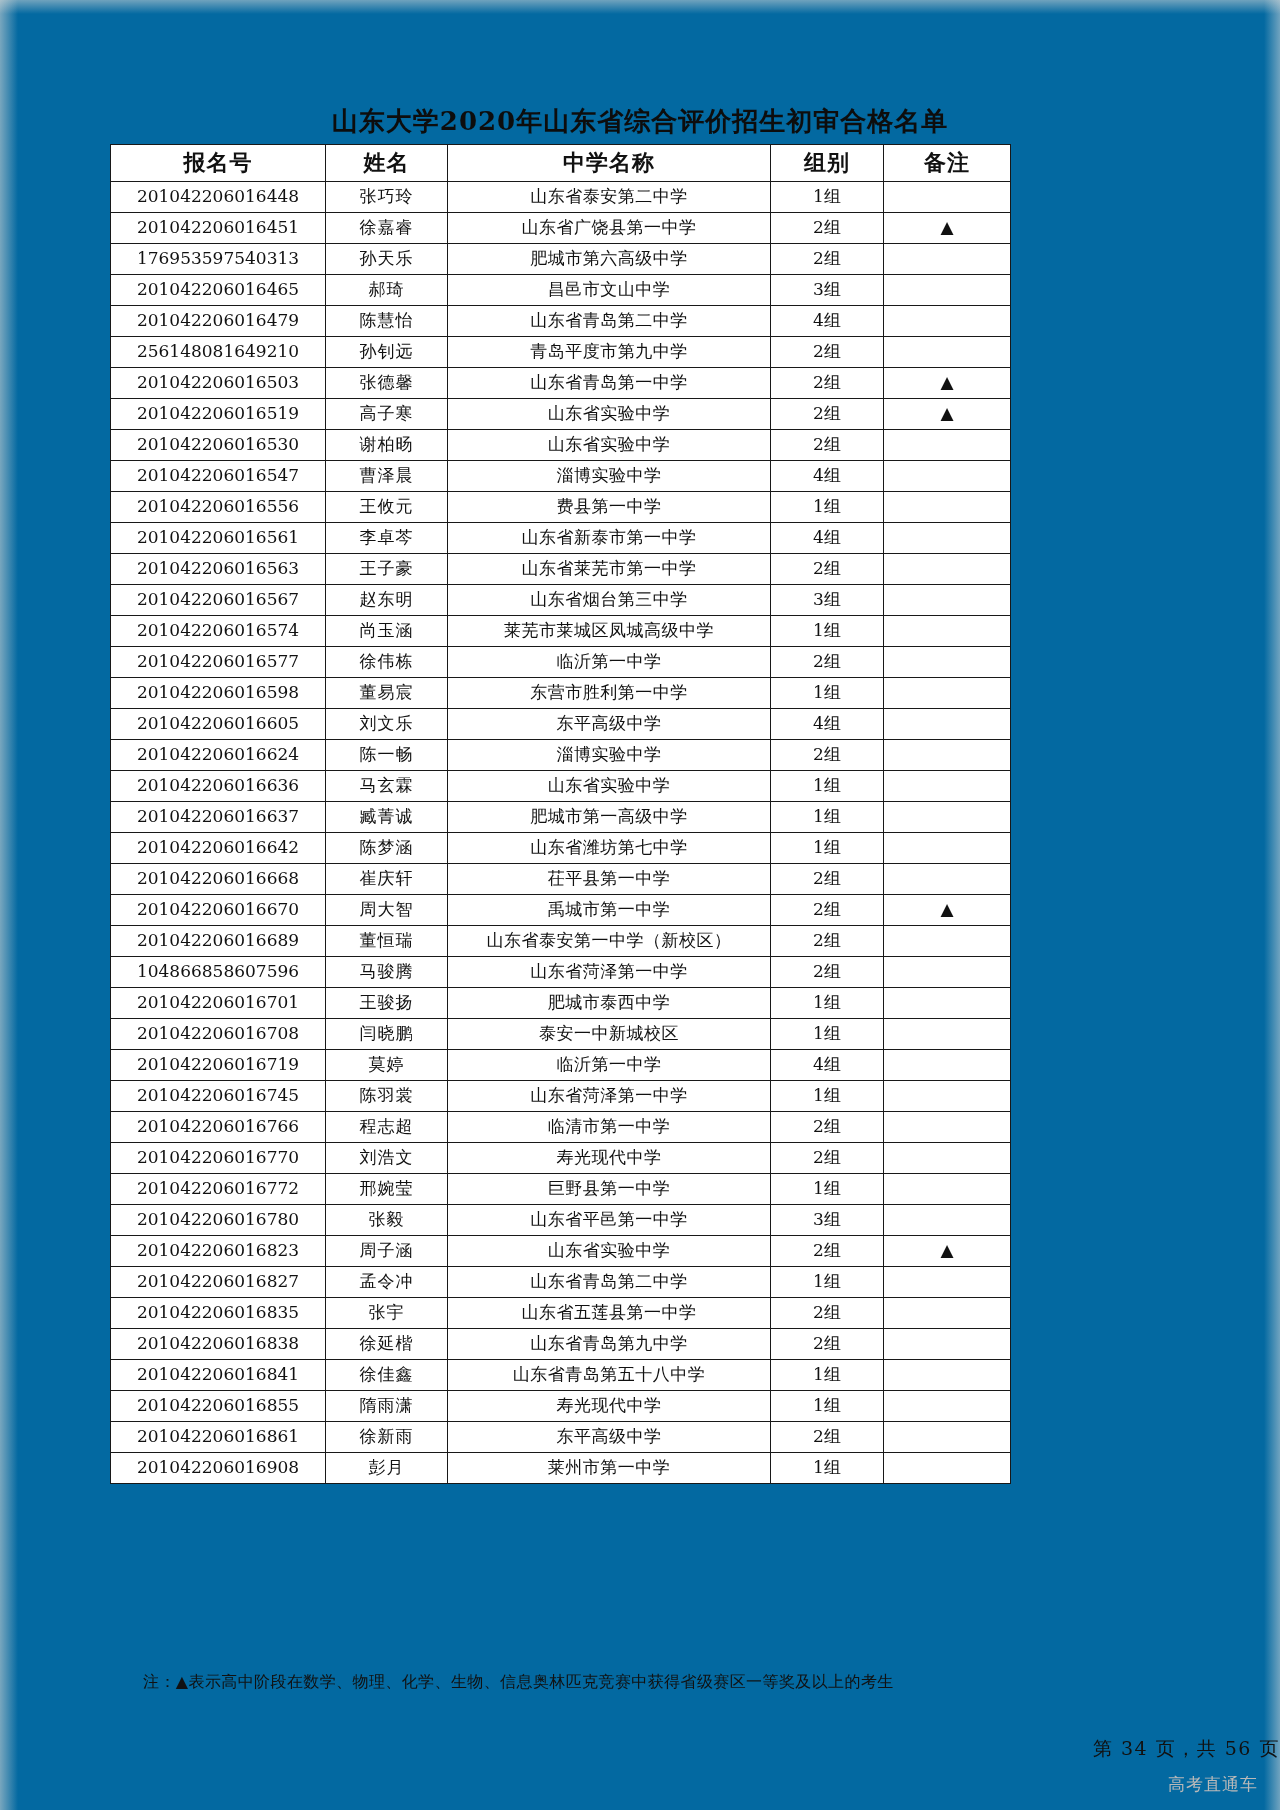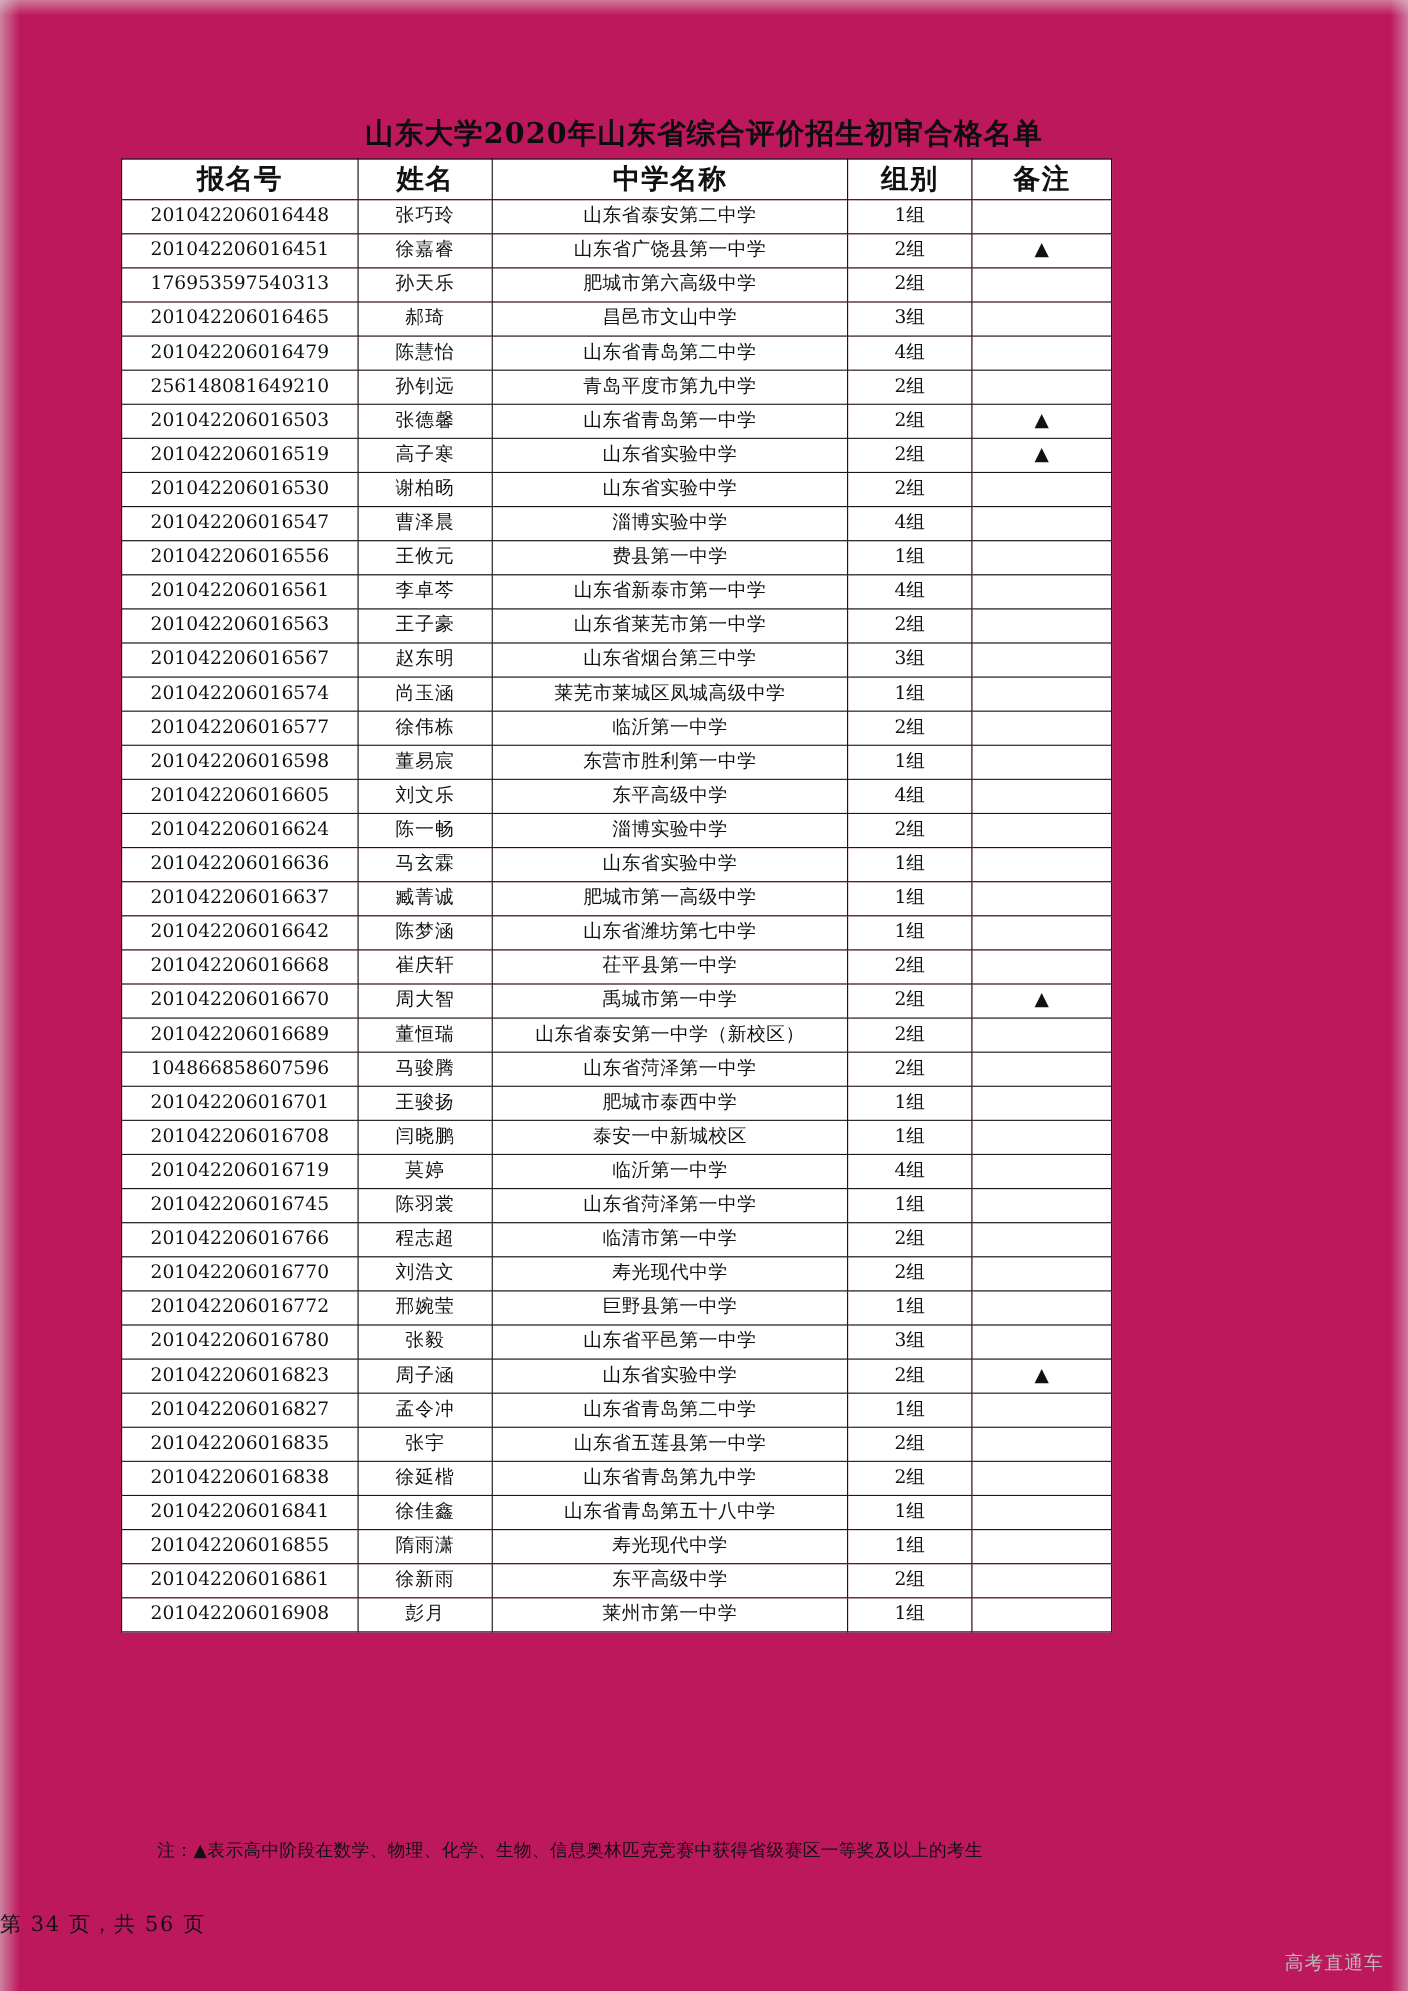--- a/index.html
+++ b/index.html
@@ -13,21 +13,21 @@
     font-family: "DejaVu Sans", "Liberation Sans", sans-serif;
     color: #101010;
     position: relative;
     overflow: hidden;
   }
 
   
   .page {
     position: absolute;
     inset: 0;
-    background: #be185d;
+    background: #0369a1;
   }
   .scan-edge-left {
     position: absolute;
     left: 0; top: 0; bottom: 0;
     width: 18px;
     background: linear-gradient(to right, #d9d9d6, rgba(253,253,252,0));
     opacity: .55;
   }
   .scan-edge-right {
     position: absolute;
@@ -77,21 +77,21 @@
     padding: 0 2px;
     text-align: center;
     vertical-align: middle;
     font-size: 17px;
     line-height: 1.05;
     color: #111;
     background: #fff;
   }
   table.roster th {
     font-weight: bold;
-    font-size: 25px;
+    font-size: 22px;
     height: 36px;
     letter-spacing: 1px;
   }
   col.c-id    { width: 215px; }
   col.c-name  { width: 122px; }
   col.c-school{ width: 323px; }
   col.c-group { width: 113px; }
   col.c-note  { width: 127px; }
 
   td.cell-id {
@@ -122,21 +122,21 @@
     letter-spacing: 0.4px;
     color: #111;
     white-space: nowrap;
   }
 
   .page-footer {
     position: absolute;
     top: 1736px;
     left: 0;
     width: 1280px;
-    text-align: left;
+    text-align: right;
     font-family: "DejaVu Serif", "Liberation Serif", serif;
     font-size: 19px;
     letter-spacing: 1.5px;
     color: #111;
   }
 
   .watermark {
     position: absolute;
     right: 22px;
     bottom: 14px;

